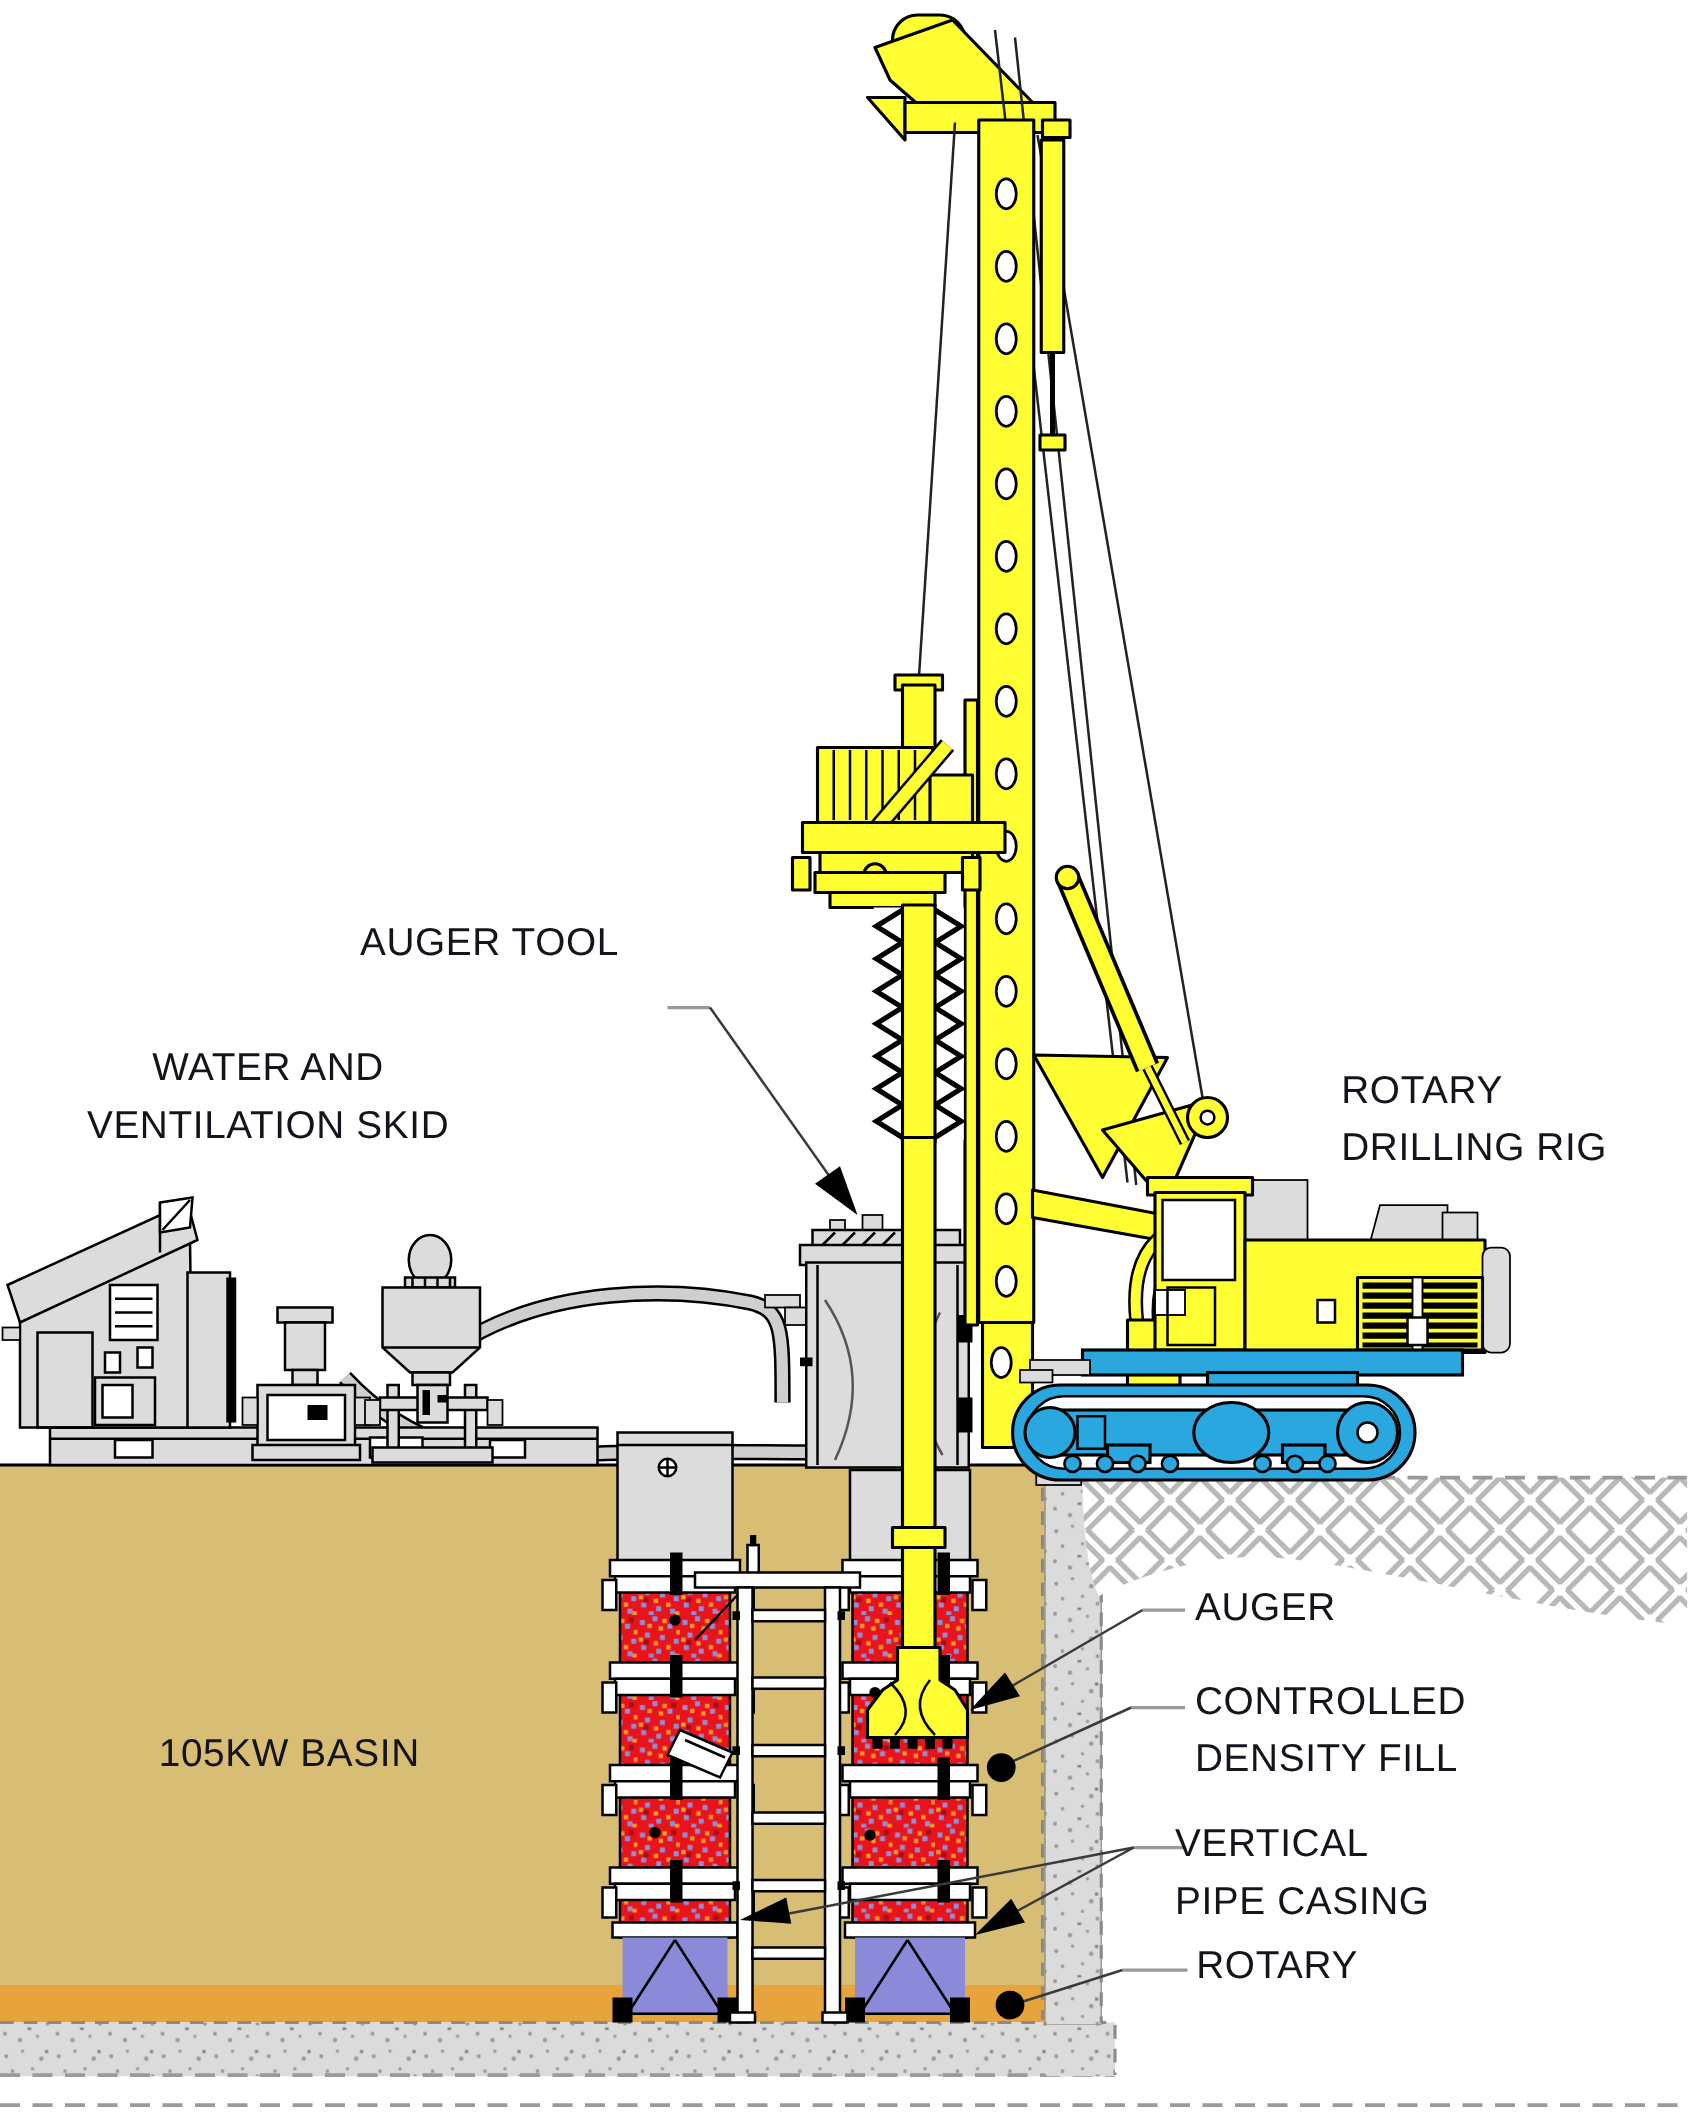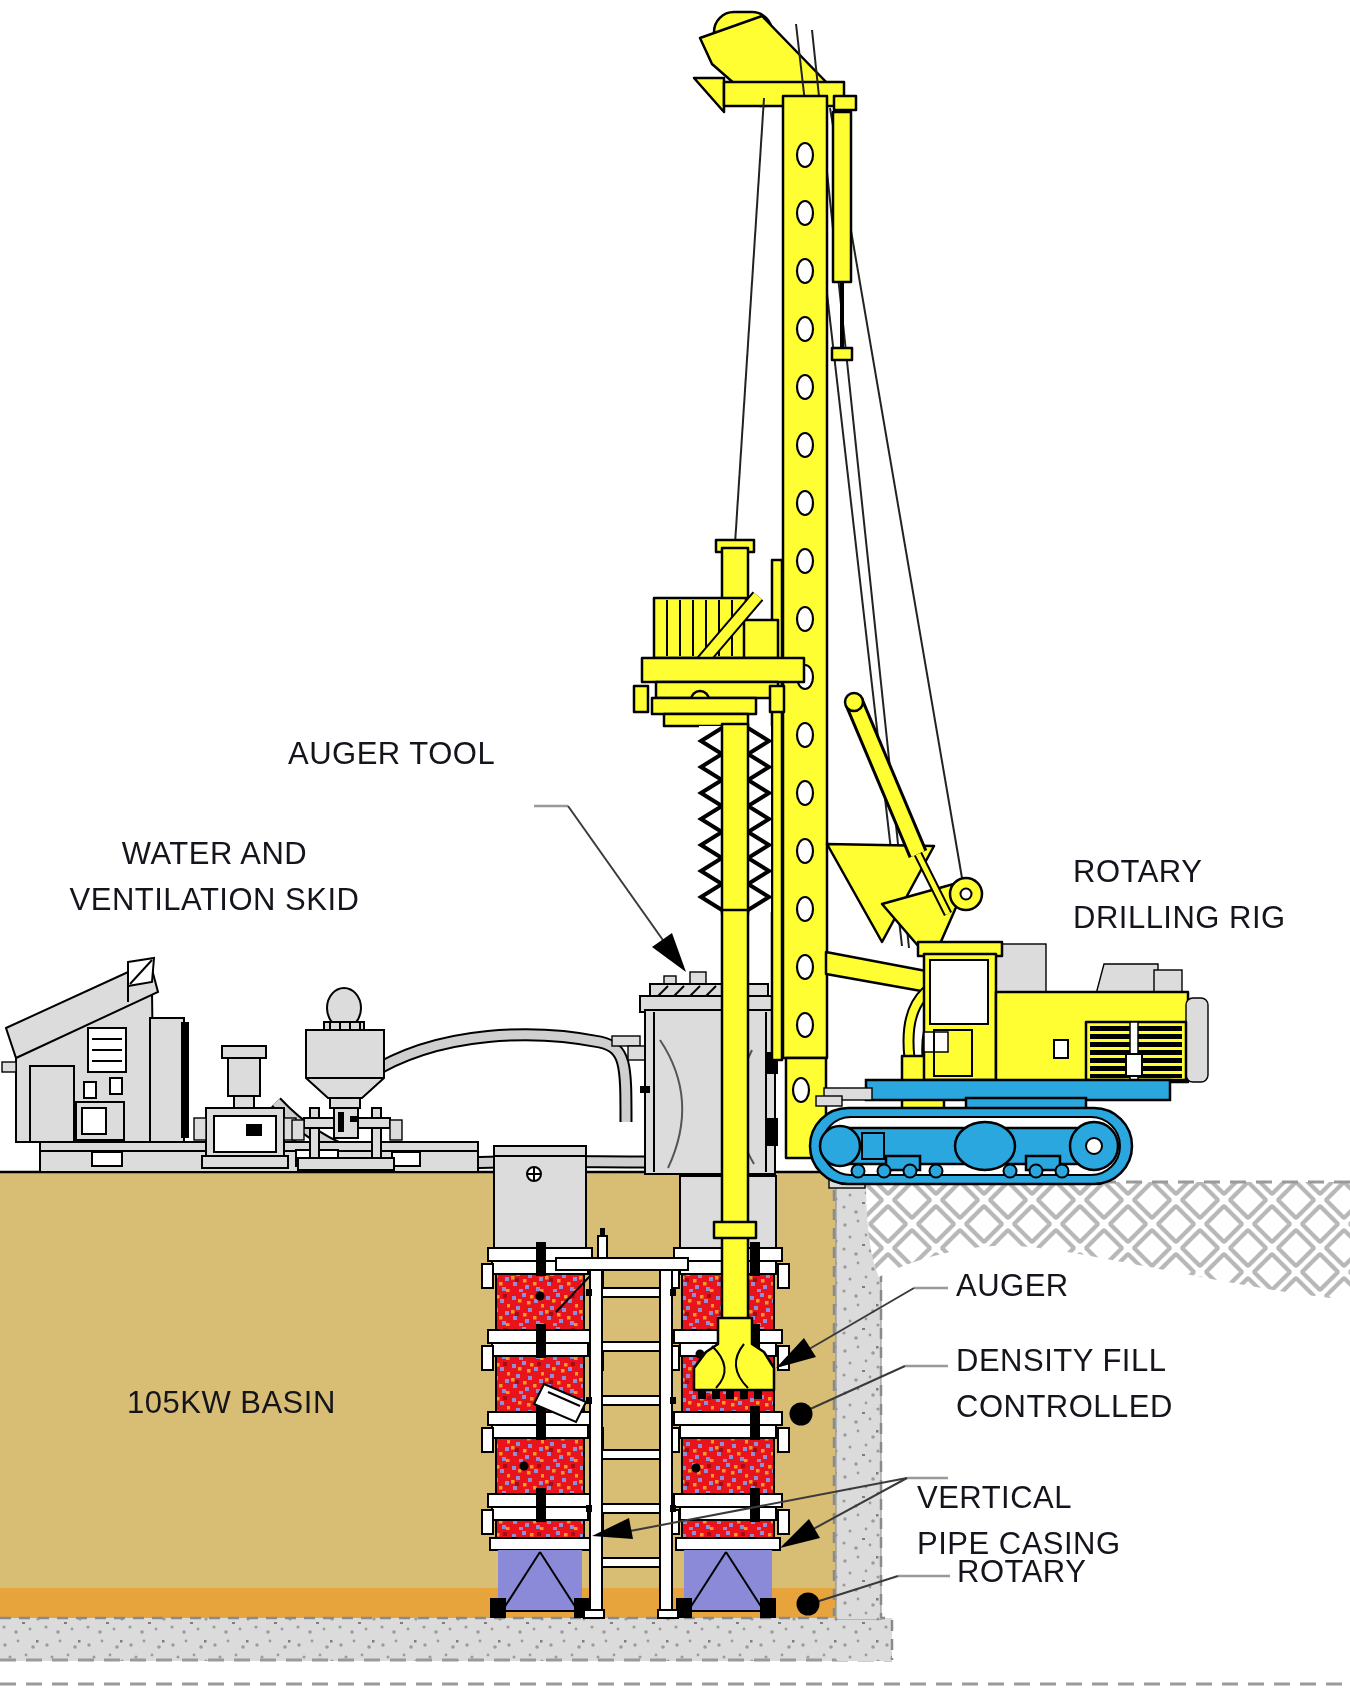--- a/index.html
+++ b/index.html
@@ -533,25 +533,25 @@
 
 <div class="lbl" style="left:127px;top:1380px;">
   <div>105KW BASIN</div>
 </div>
 
 <div class="lbl" style="left:956px;top:1263px;">
   <div>AUGER</div>
 </div>
 
 <div class="lbl" style="left:956px;top:1338px;">
+  <div>CONTROLLED</div>
   <div>DENSITY FILL</div>
-  <div>CONTROLLED</div>
-</div>
-
-<div class="lbl" style="left:917px;top:1452px;margin-top:23px;">
+</div>
+
+<div class="lbl" style="left:940px;top:1452px;">
   <div>VERTICAL</div>
   <div>PIPE CASING</div>
 </div>
 
 <div class="lbl" style="left:957px;top:1549px;">
   <div>ROTARY</div>
 </div>
 
 </div>
 

